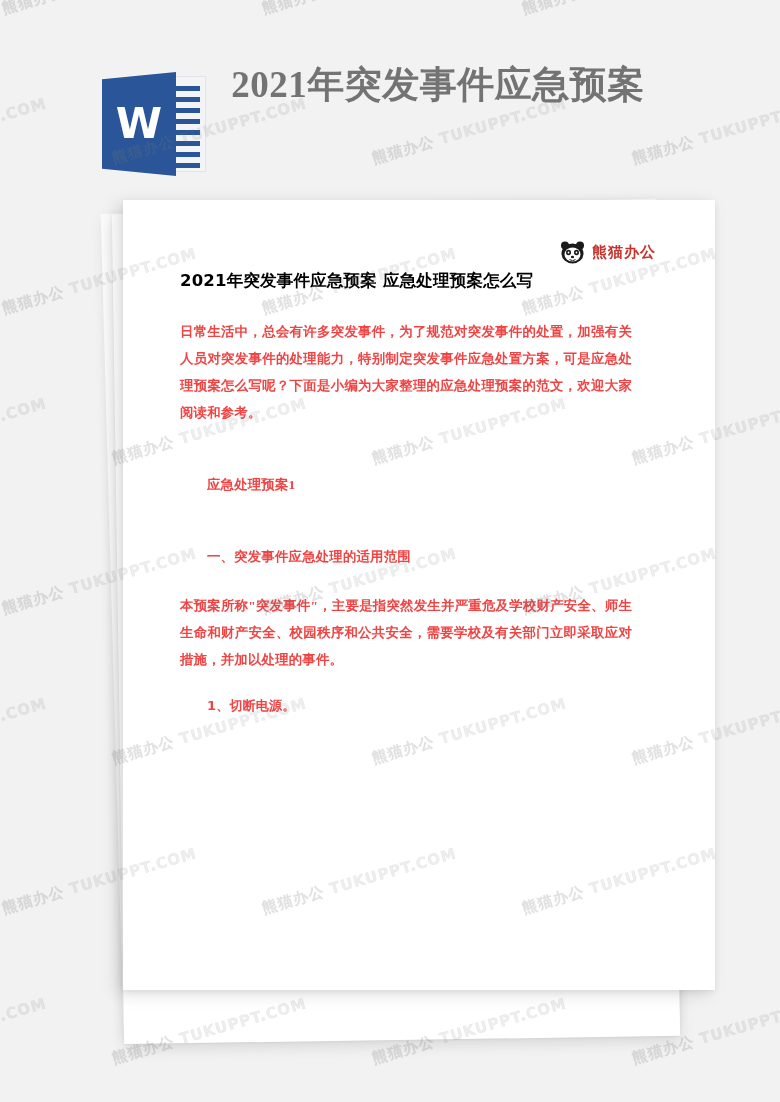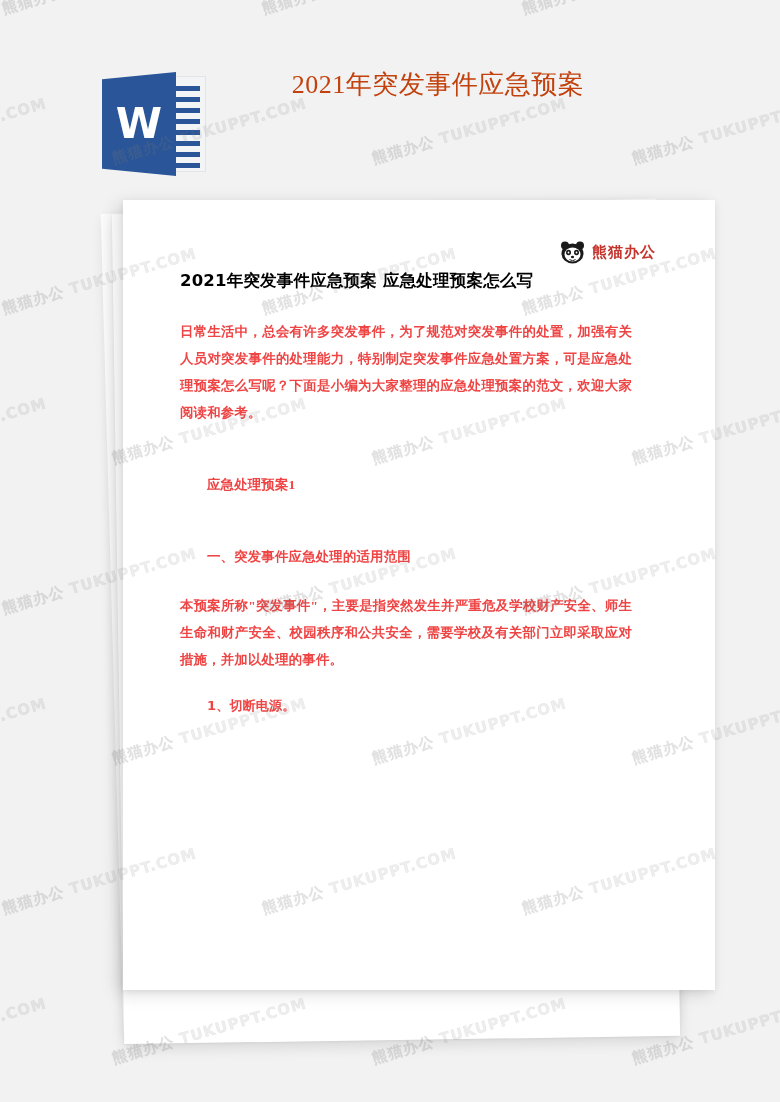--- a/index.html
+++ b/index.html
@@ -54,24 +54,24 @@
     top: 72px;
     width: 104px;
     height: 104px;
   }
   .header-title {
     position: absolute;
     left: 228px;
     top: 62px;
     width: 420px;
     text-align: center;
-    color: #c2410c;
+    color: #737373;
     font-family: "Liberation Serif", "DejaVu Serif", serif;
-    font-weight: 400;
-    font-size: 26px;
+    font-weight: 700;
+    font-size: 37px;
     line-height: 46px;
     letter-spacing: 0.5px;
   }
   .header-title .line2 { display: block; }
 
   
   .paper-stack {
     position: absolute;
     left: 0; top: 0;
     width: 780px;

